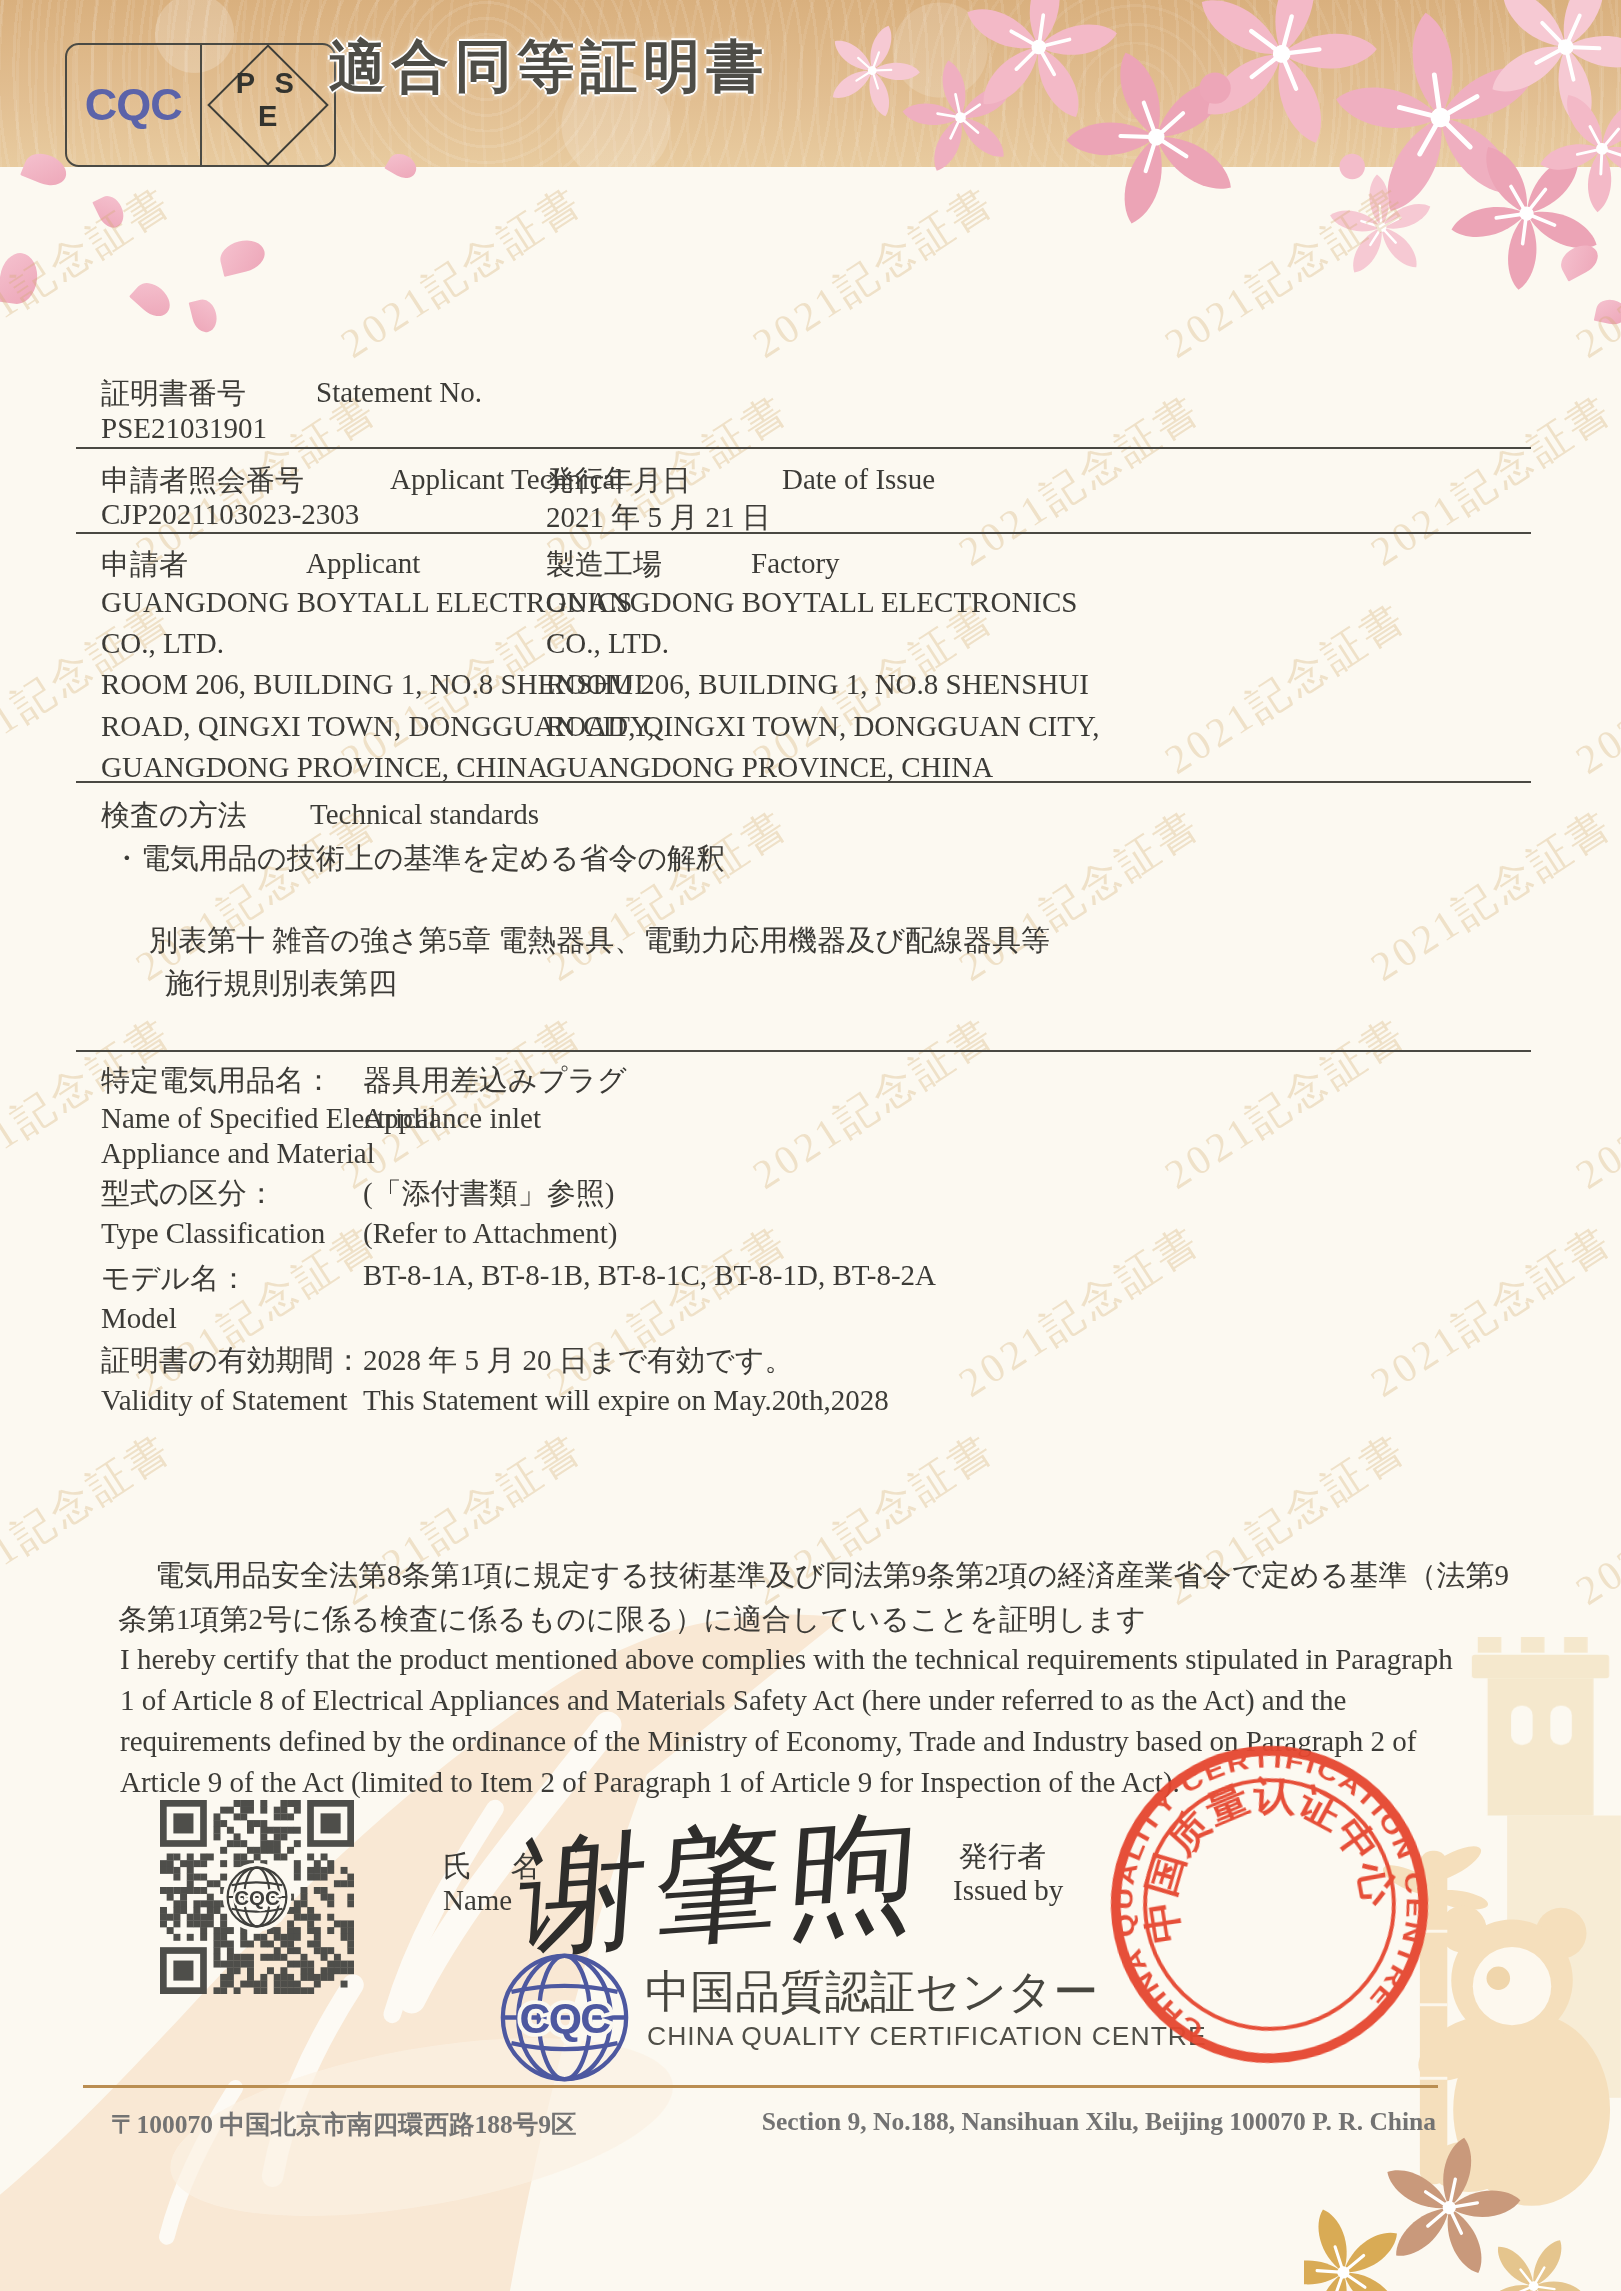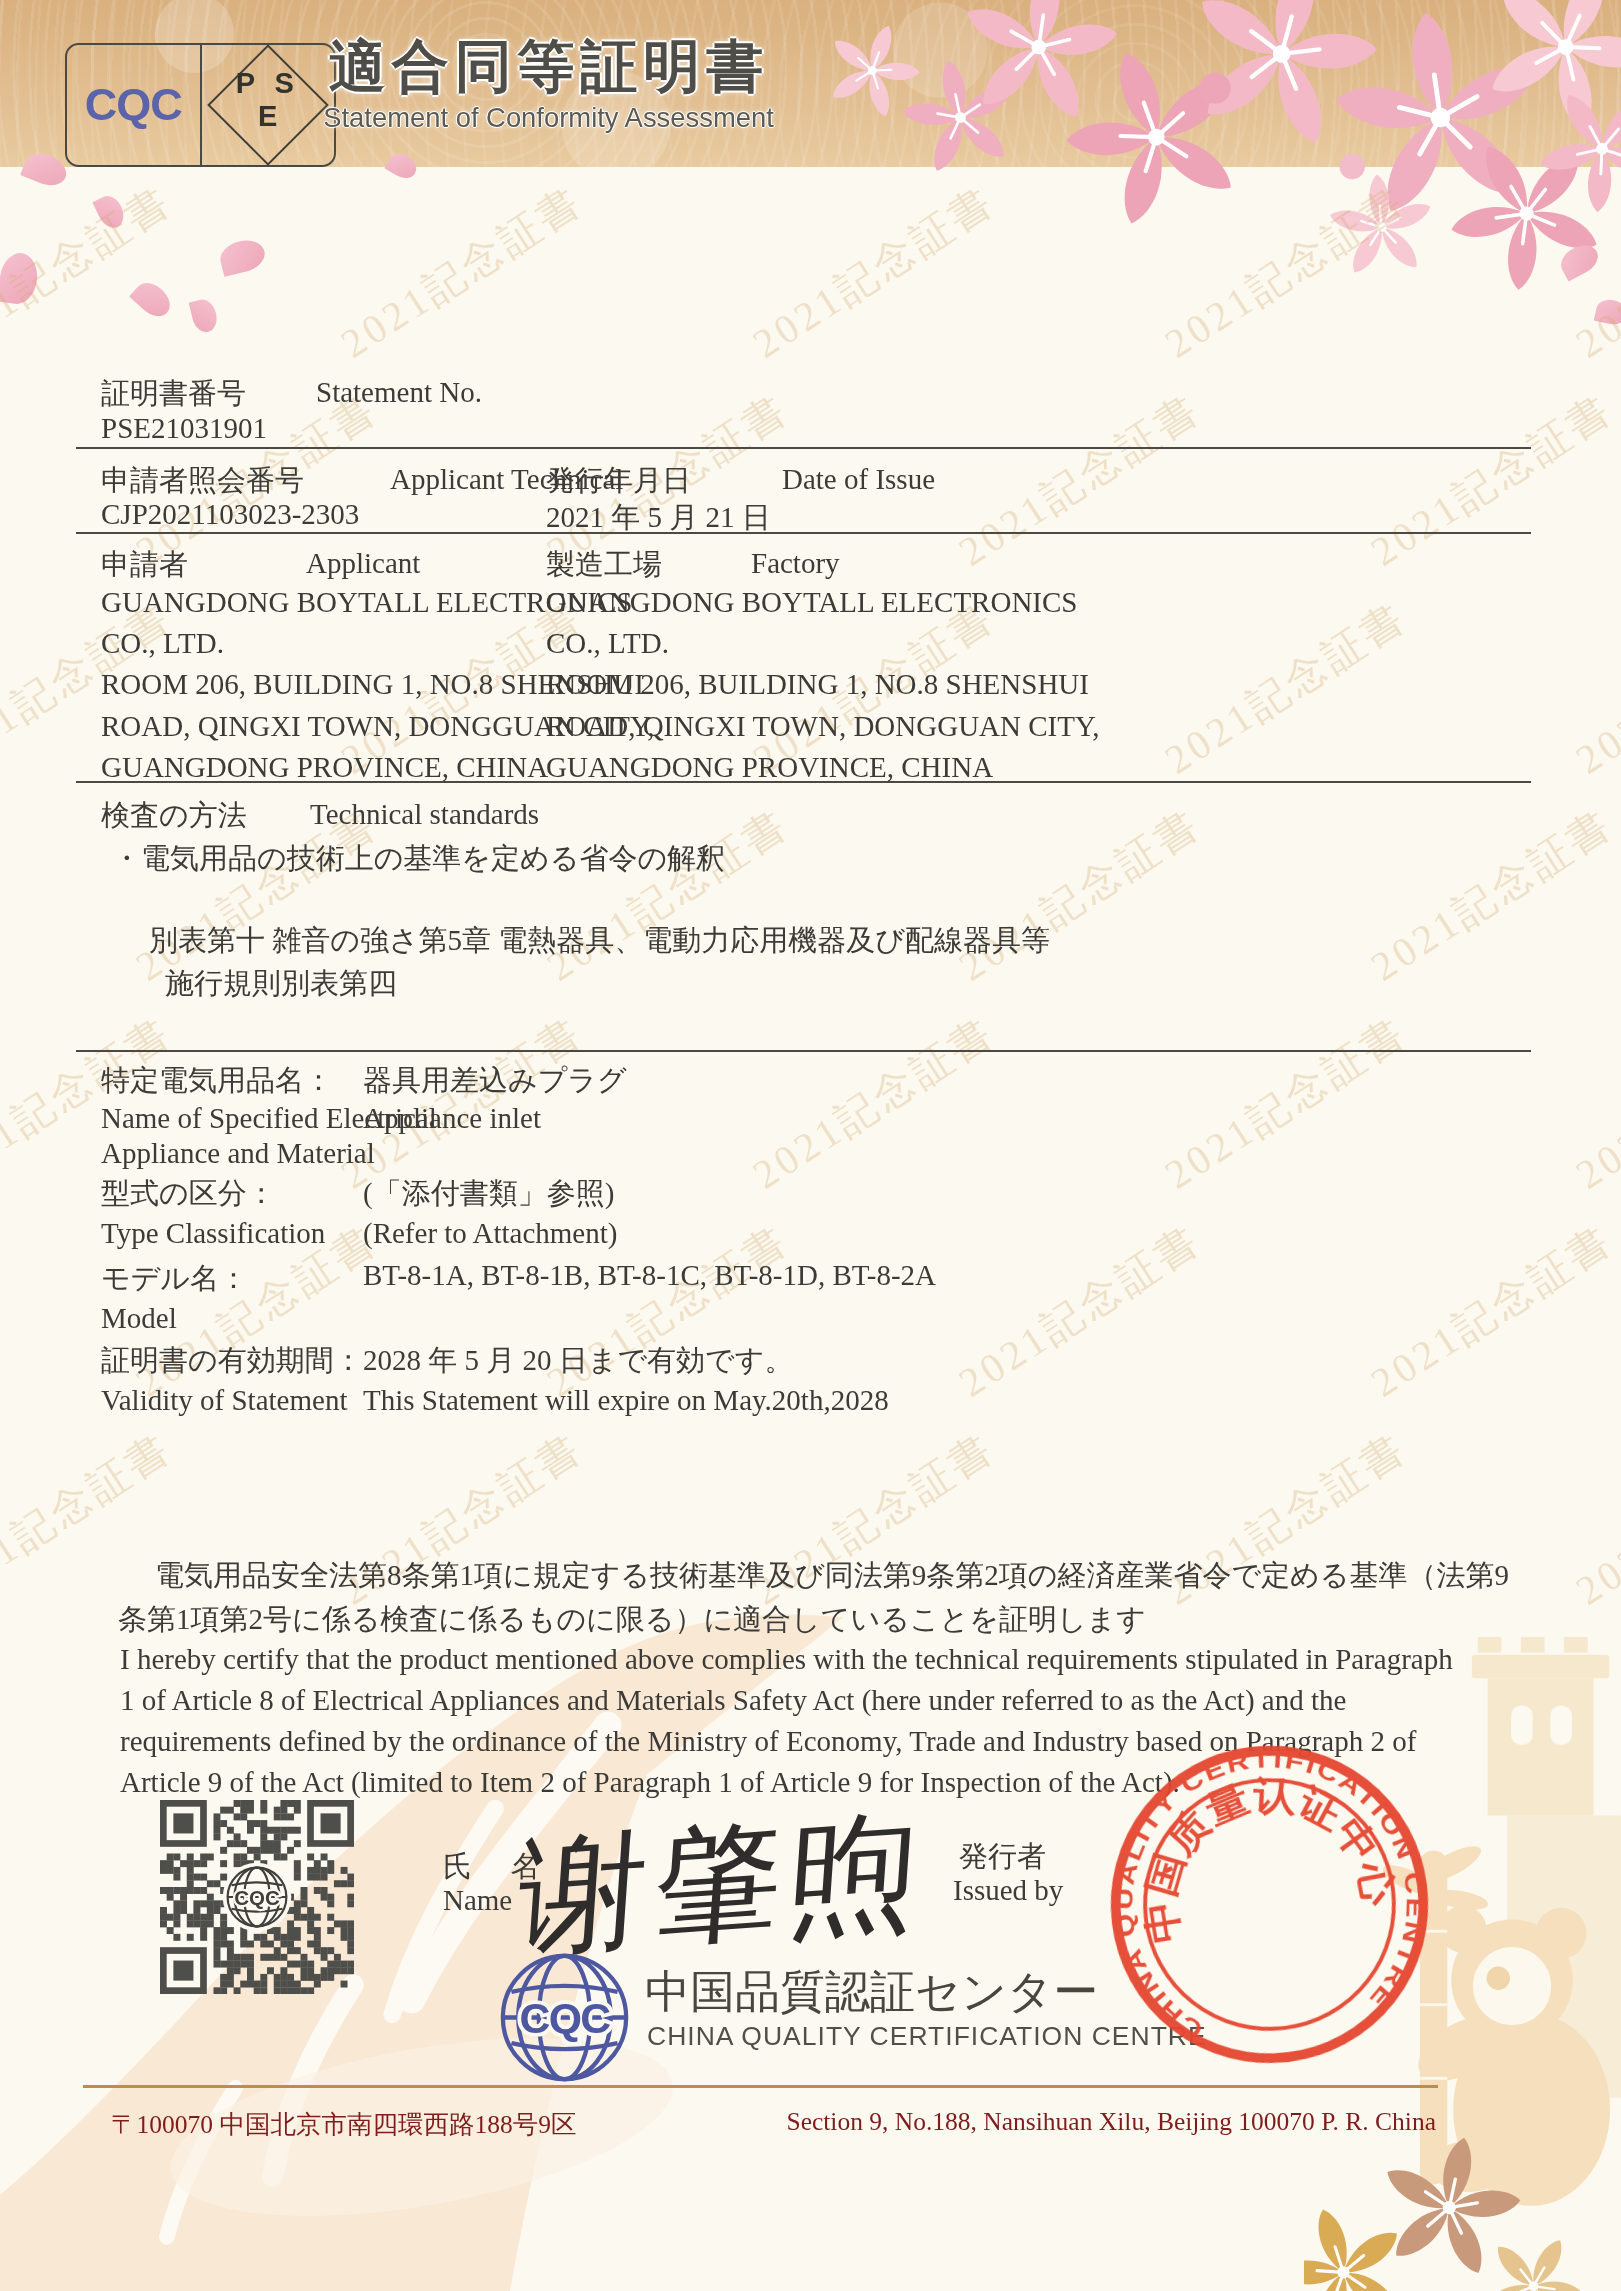--- a/index.html
+++ b/index.html
@@ -30,21 +30,21 @@
   .title-jp{position:absolute;left:294px;top:29px;width:510px;text-align:center;font-size:57px;font-weight:bold;
             letter-spacing:5.9px;color:#4e4d47;white-space:nowrap;
             text-shadow:-2px 0 0 #fff,2px 0 0 #fff,0 -2px 0 #fff,0 2px 0 #fff,0 0 5.9px rgba(255,255,255,.9);}
   .title-en{position:absolute;left:274px;top:102px;width:549px;text-align:center;
             font-family:"Liberation Sans","DejaVu Sans",sans-serif;font-size:27.4px;color:#5c5b53;white-space:nowrap;
             text-shadow:-1px 0 0 #fff,1px 0 0 #fff,0 -1px 0 #fff,0 1px 0 #fff,0 0 4.9px rgba(255,255,255,.9);}
   
   .t{position:absolute;font-size:29px;color:#3c3b37;white-space:nowrap;text-align:right;}
   .rule{position:absolute;left:76px;width:1455px;height:2px;background:#4a4943;}
   .gold-rule{position:absolute;left:83px;top:2085px;width:1355px;height:2.9px;background:#ba8e52;}
-  .gold-t{color:#7f1d1d;}
+  .gold-t{color:#737373;font-weight:bold;}
   .wm{position:absolute;font-size:41px;letter-spacing:3.9px;color:rgba(210,170,105,.30);
       transform:rotate(-33deg);white-space:nowrap;pointer-events:none;}
   .petal{position:absolute;background:linear-gradient(135deg,#f5c2cf,#eda6b8);border-radius:58% 58% 58% 4%;}
   .sig{position:absolute;left:518px;top:1798px;font-size:129px;color:#2e2d2b;
        transform:rotate(-4deg) skewX(-8deg);letter-spacing:5.9px;}
   .stamp-wrap{position:absolute;left:1103px;top:1738px;width:333px;height:333px;transform:rotate(-7deg);opacity:.95;}
   .sans{font-family:"Liberation Sans","DejaVu Sans",sans-serif;}
 </style>
 </head>
 <body>
@@ -181,21 +181,20 @@
     <div class="logo-cell left">
       <span class="logo-cqc">CQC</span>
     </div>
     <div class="logo-cell">
       <div class="diamond"></div>
       <span class="pse-ps">P S</span>
       <span class="pse-e">E</span>
     </div>
   </div>
   <div class="title-jp">適合同等証明書</div>
-  <div class="title-en">Statement of Conformity Assessment</div>
 
   <span class="t" style="left:101px;top:374px">証明書番号</span>
   <span class="t" style="left:316px;top:376px">Statement No.</span>
   <span class="t" style="left:101px;top:412px">PSE21031901</span>
   <div class="rule" style="top:447px"></div>
 
   <span class="t" style="left:101px;top:461px">申請者照会番号</span>
   <span class="t" style="left:390px;top:463px">Applicant Technical</span>
   <span class="t" style="left:101px;top:498px">CJP2021103023-2303</span>
   <span class="t" style="left:546px;top:461px">発行年月日</span>

